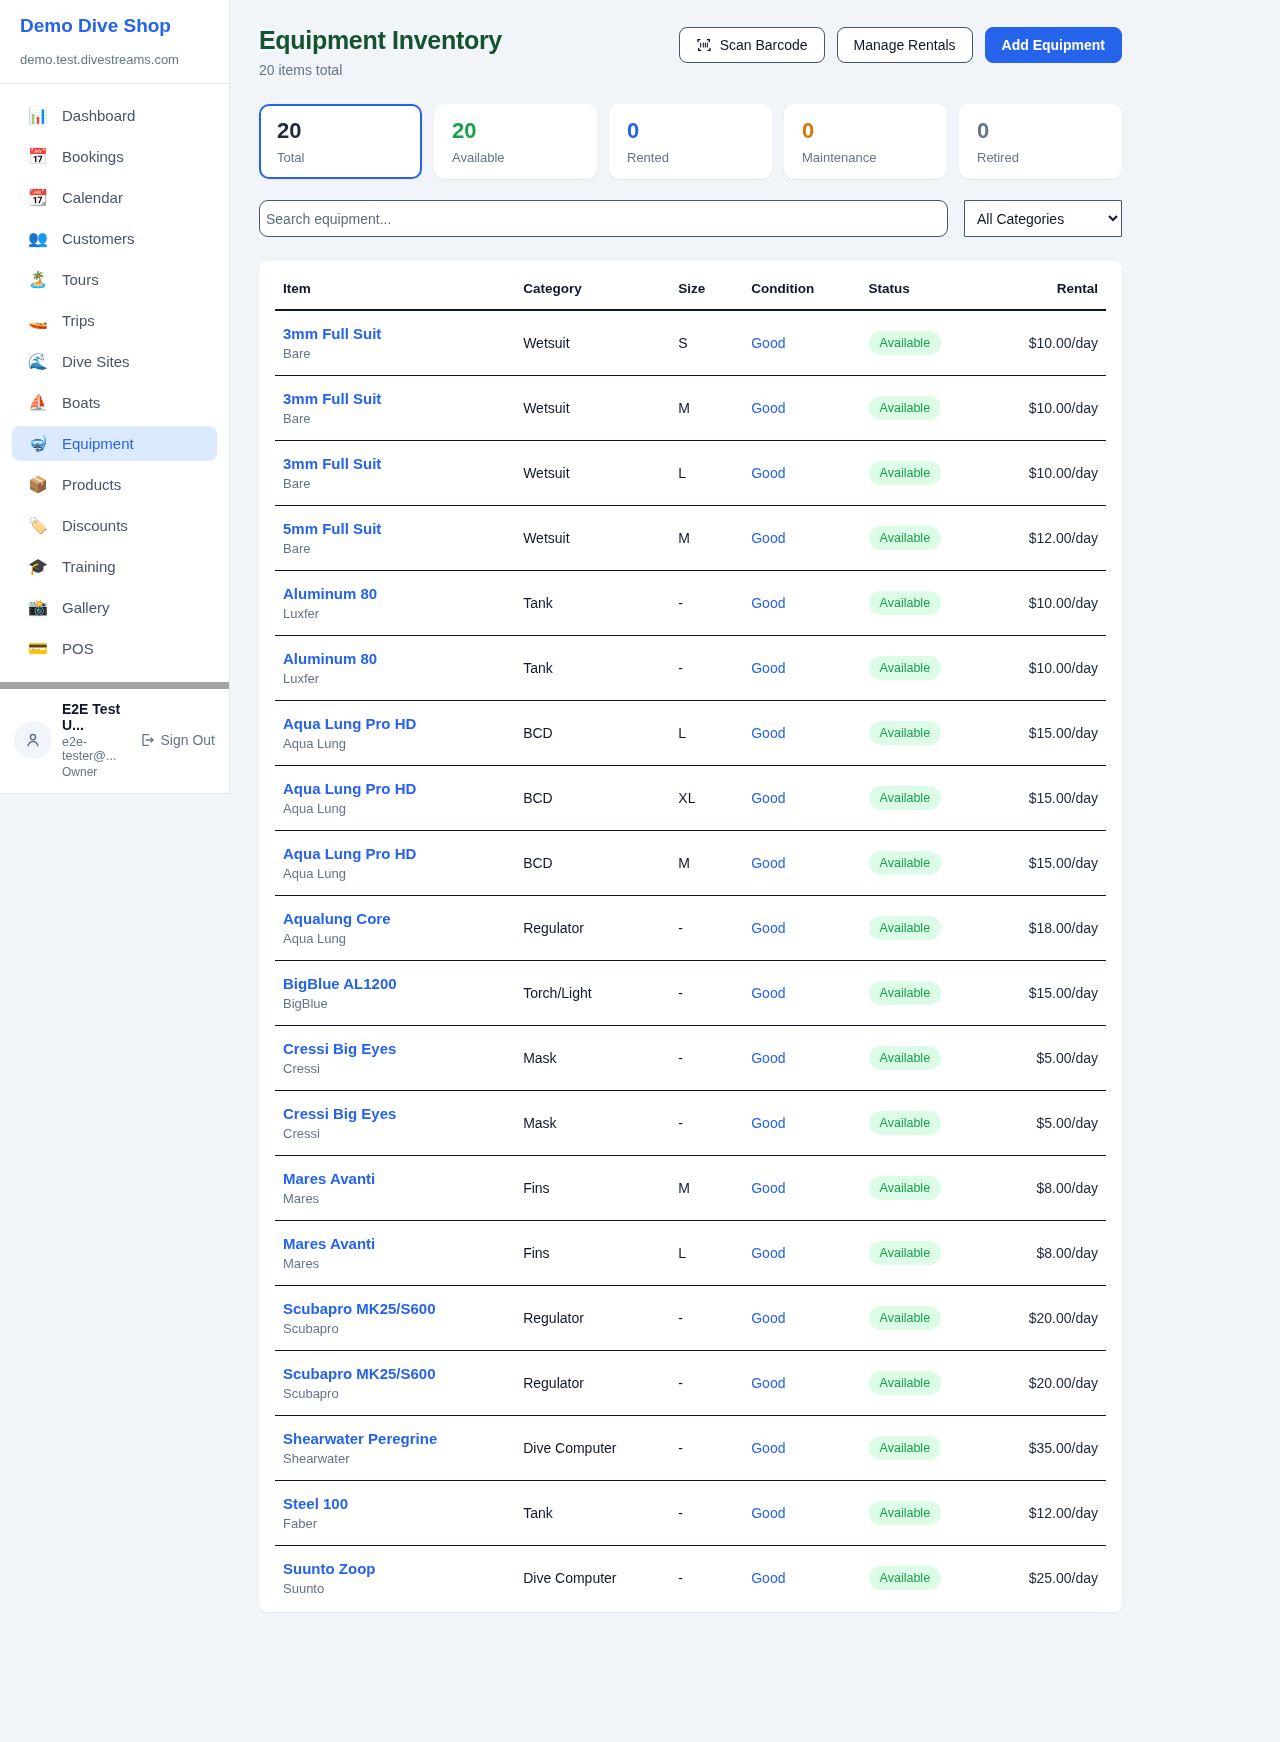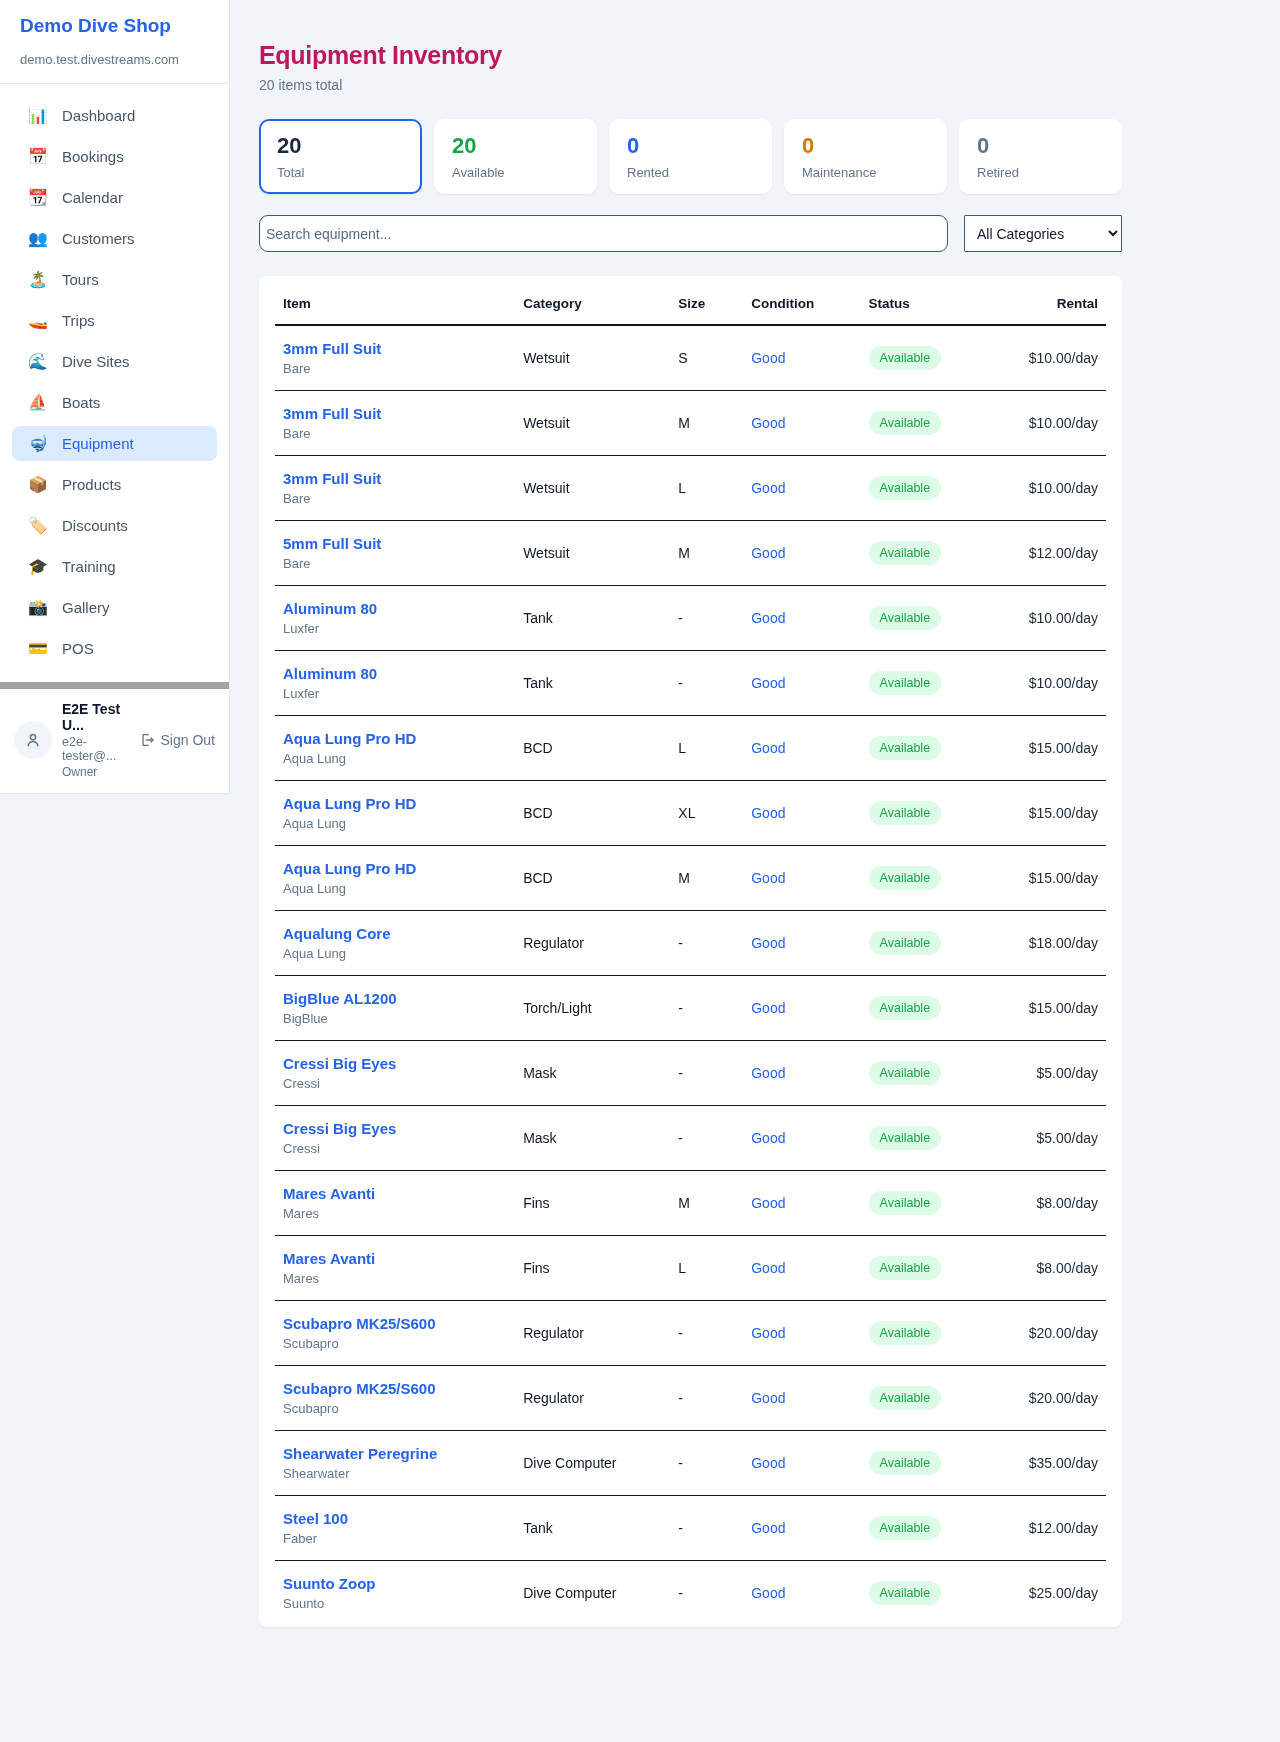--- a/index.html
+++ b/index.html
@@ -42,21 +42,21 @@
   .user-role { font-size:12px; color:#64748b; margin-top:2px; }
   .signout {
     display:flex; align-items:center; gap:6px; color:#64748b;
     font-size:14px; background:none; border:none; cursor:pointer; flex:none;
     font-family:inherit;
   }
 
   
   .main { flex:1; padding:26px 158px 30px 29px; min-width:0; }
   .page-header { display:flex; justify-content:space-between; align-items:flex-start; }
-  .page-title { font-size:25px; font-weight:bold; color:#be185d; letter-spacing:-0.3px;margin-top:15px; }
+  .page-title { font-size:25px; font-weight:bold; color:#14532d; letter-spacing:-0.3px; }
   .page-subtitle { font-size:14px; color:#64748b; margin-top:7px; }
   .header-actions { display:flex; gap:12px; margin-top:1px; }
   .btn {
     height:36px; padding:0 16px; border-radius:8px; font-size:14px;
     font-family:inherit; cursor:pointer; display:flex; align-items:center; gap:8px;
     font-weight:500;
   }
   .btn-outline { background:#fff; border:1px solid #475569; color:#0f172a; }
   .btn-primary { background:#2563eb; border:1px solid #2563eb; color:#fff; font-weight:600; }
 
@@ -196,20 +196,35 @@
     </div>
   </aside>
 
   <main class="main">
 
     <div class="page-header">
       <div>
         <h1 class="page-title">Equipment Inventory</h1>
         <div class="page-subtitle">20 items total</div>
       </div>
+      <div class="header-actions">
+        <button class="btn btn-outline">
+          <svg width="16" height="16" viewBox="0 0 24 24" fill="none" stroke="currentColor" stroke-width="2" stroke-linecap="round">
+            <path d="M3 7V4h3M17 4h3v3M21 17v3h-3M7 20H4v-3"></path>
+            <path d="M7 9v6M11 9v6M14 9v6M17 9v6" stroke-width="1.6"></path>
+          </svg>
+          <span>Scan Barcode</span>
+        </button>
+        <button class="btn btn-outline">
+          <span>Manage Rentals</span>
+        </button>
+        <button class="btn btn-primary">
+          <span>Add Equipment</span>
+        </button>
+      </div>
     </div>
 
     <div class="stats" id="stats">
         <div class="stat-card active">
           <div class="stat-value" style="color: rgb(30, 41, 59);">20</div>
           <div class="stat-label">Total</div>
         </div>
         <div class="stat-card">
           <div class="stat-value" style="color: rgb(22, 163, 74);">20</div>
           <div class="stat-label">Available</div>

